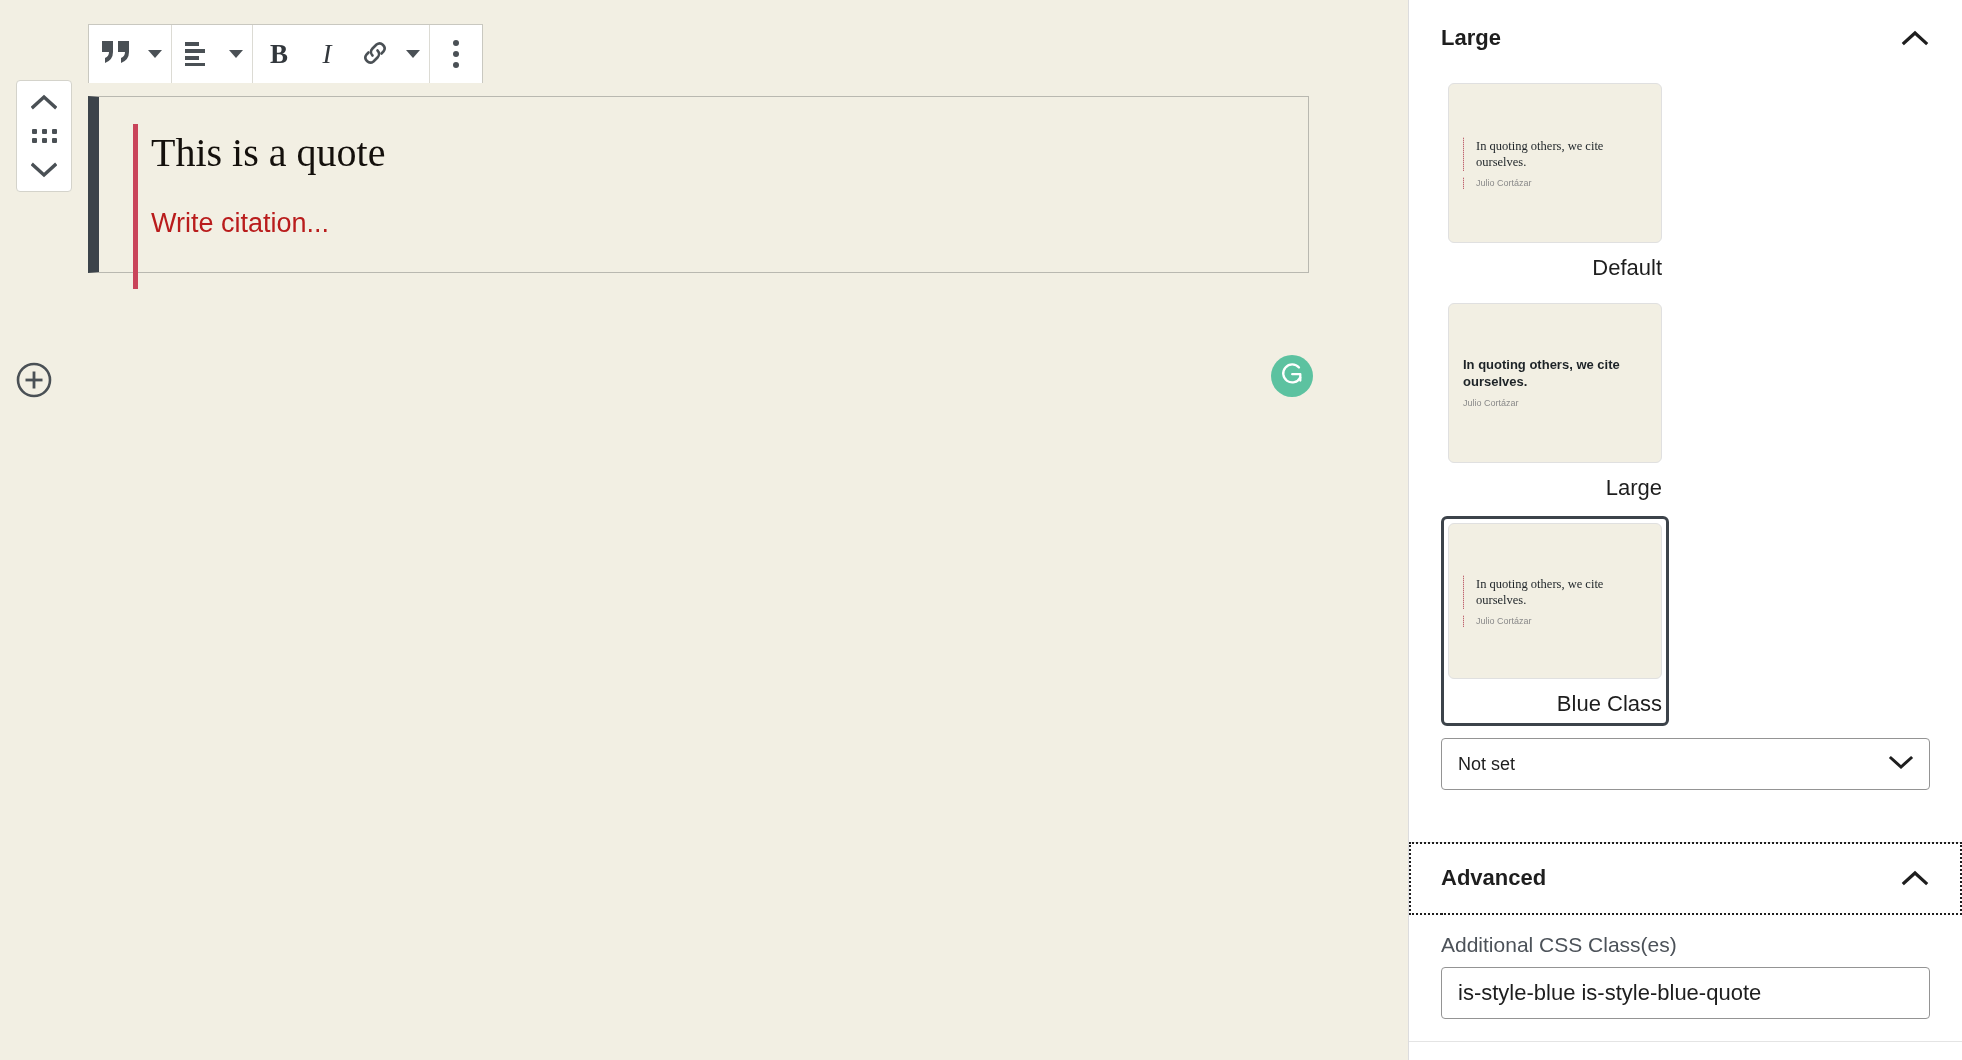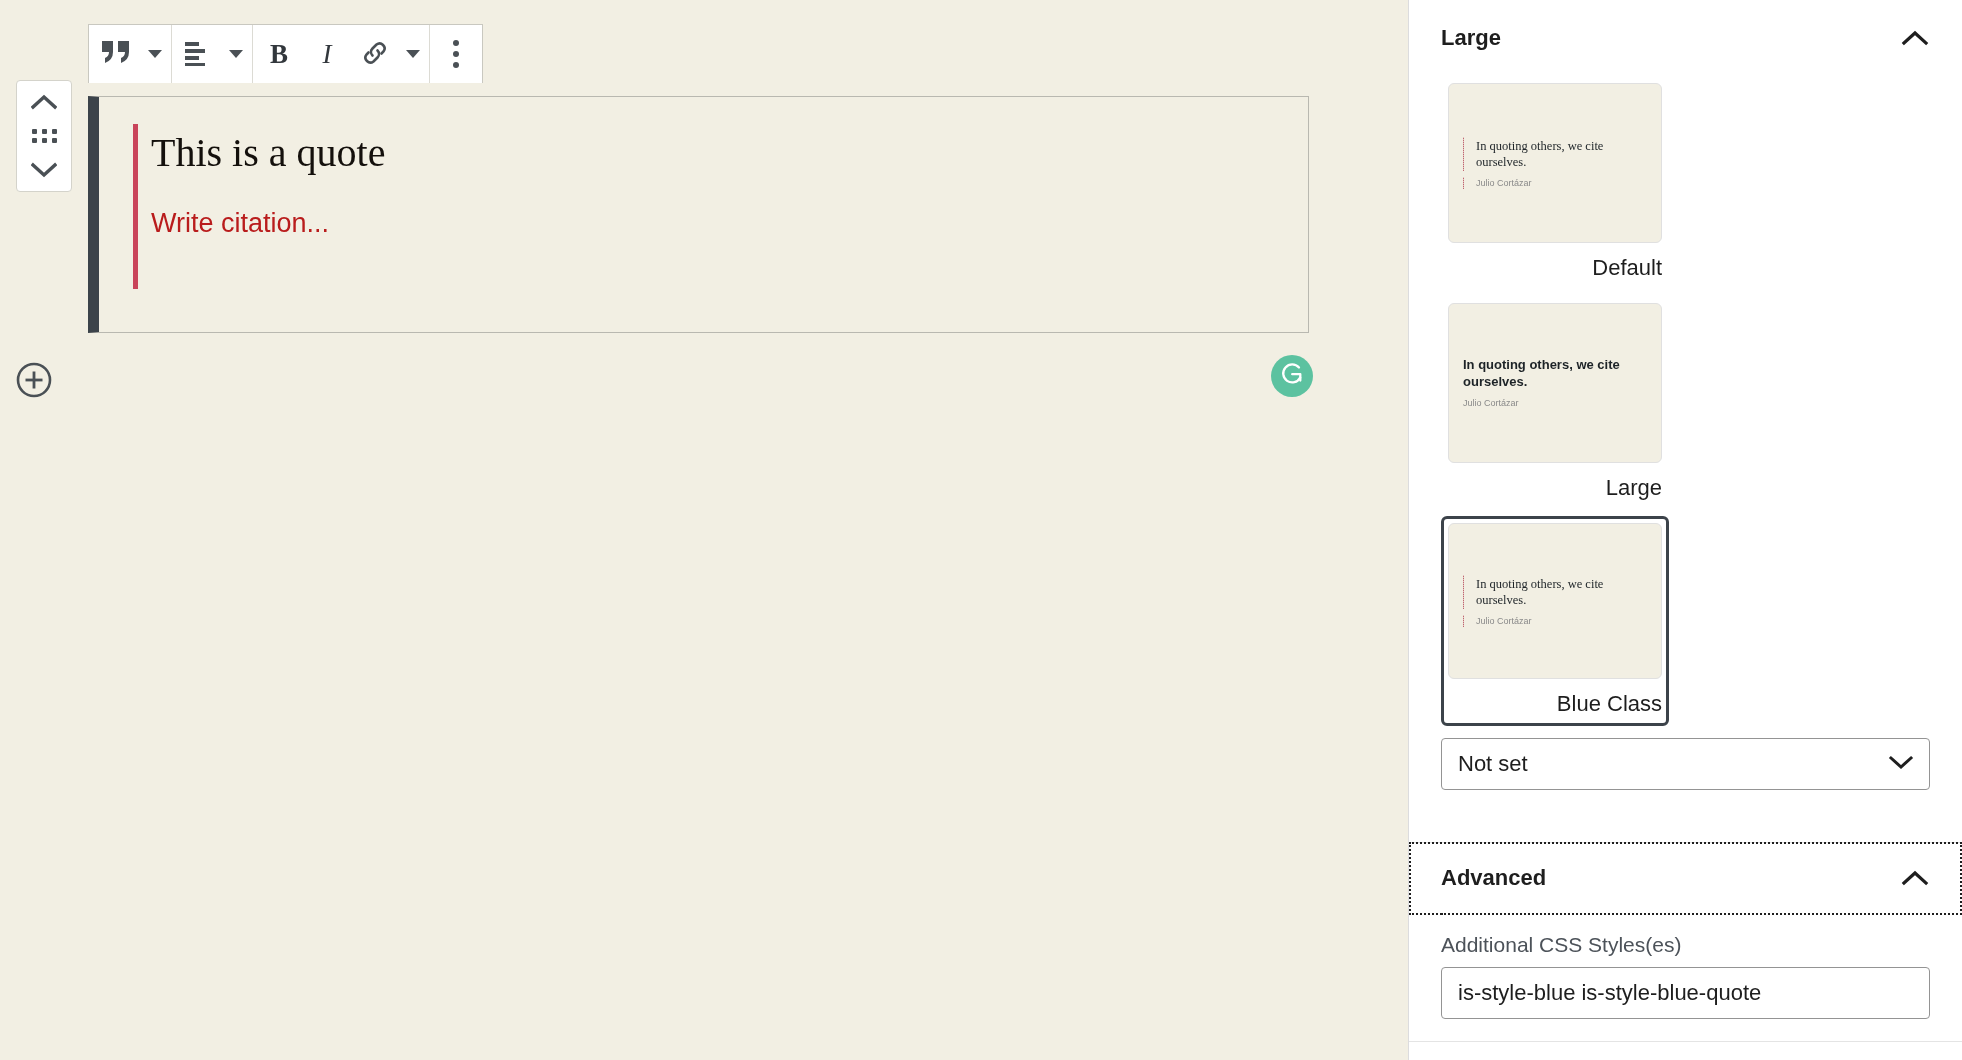--- a/index.html
+++ b/index.html
@@ -113,21 +113,21 @@
   }
   .kebab i {
     width: 6px; height: 6px; border-radius: 50%; background: #4a5055; display: block;
   }
 
   
   .quote-block {
     position: absolute;
     left: 88px; top: 96px;
     width: 1221px;
-    height: 237px;
+    height: 177px;
     background: #f2efe3;
     border: 1px solid #b9b8b0;
     border-left: 11px solid #3c434a;
     z-index: 4;
   }
   .quote-inner {
     position: relative;
     height: 100%;
     padding: 27px 0 0 52px;
   }
@@ -286,21 +286,21 @@
     height: 52px;
     border: 1px solid #949494;
     border-radius: 4px;
     background: #fff;
     display: flex;
     align-items: center;
     padding: 0 16px;
     cursor: pointer;
   }
   .select-value {
-    font-size: 22px;
+    font-size: 18px;
     color: #1e1e1e;
   }
   .select-arrow {
     position: absolute;
     right: 14px; top: 50%;
     transform: translateY(-50%);
     pointer-events: none;
   }
 
   
@@ -528,21 +528,21 @@
           <span class="chev">
             <svg width="28" height="18" viewBox="0 0 28 18" aria-hidden="true">
               <path d="M3 14 L14 4 L25 14" stroke="#1e1e1e" stroke-width="3.2" fill="none" stroke-linecap="square"></path>
             </svg>
           </span>
         </div>
       </div>
     </div>
 
     <div class="advanced-body">
-      <label class="field-label">Additional CSS Styles(es)</label>
+      <label class="field-label">Additional CSS Class(es)</label>
       <input class="text-input" type="text" value="is-style-blue is-style-blue-quote" style="">
       
     </div>
 
     <div class="sidebar-divider"></div>
   </div>
 
 </div>
 
 </body></html>

